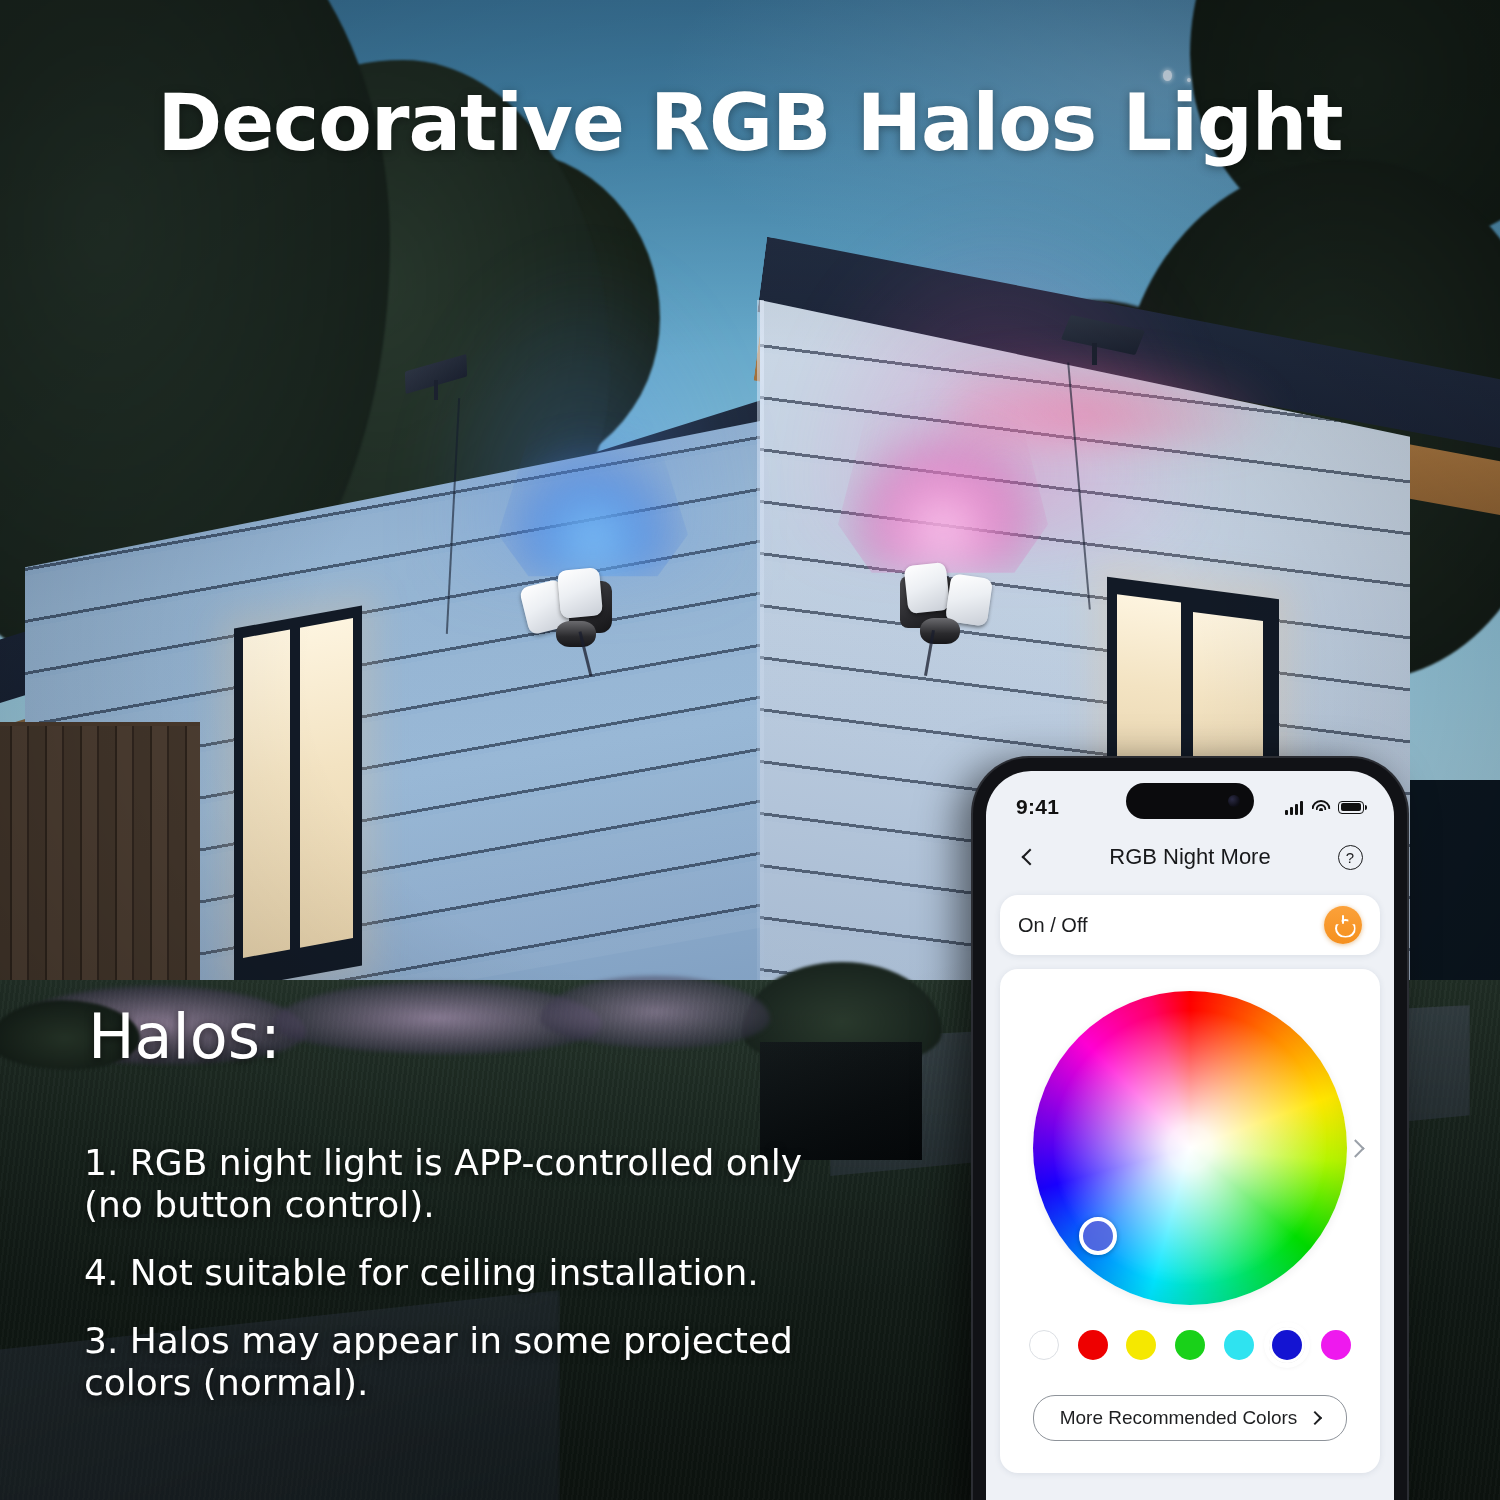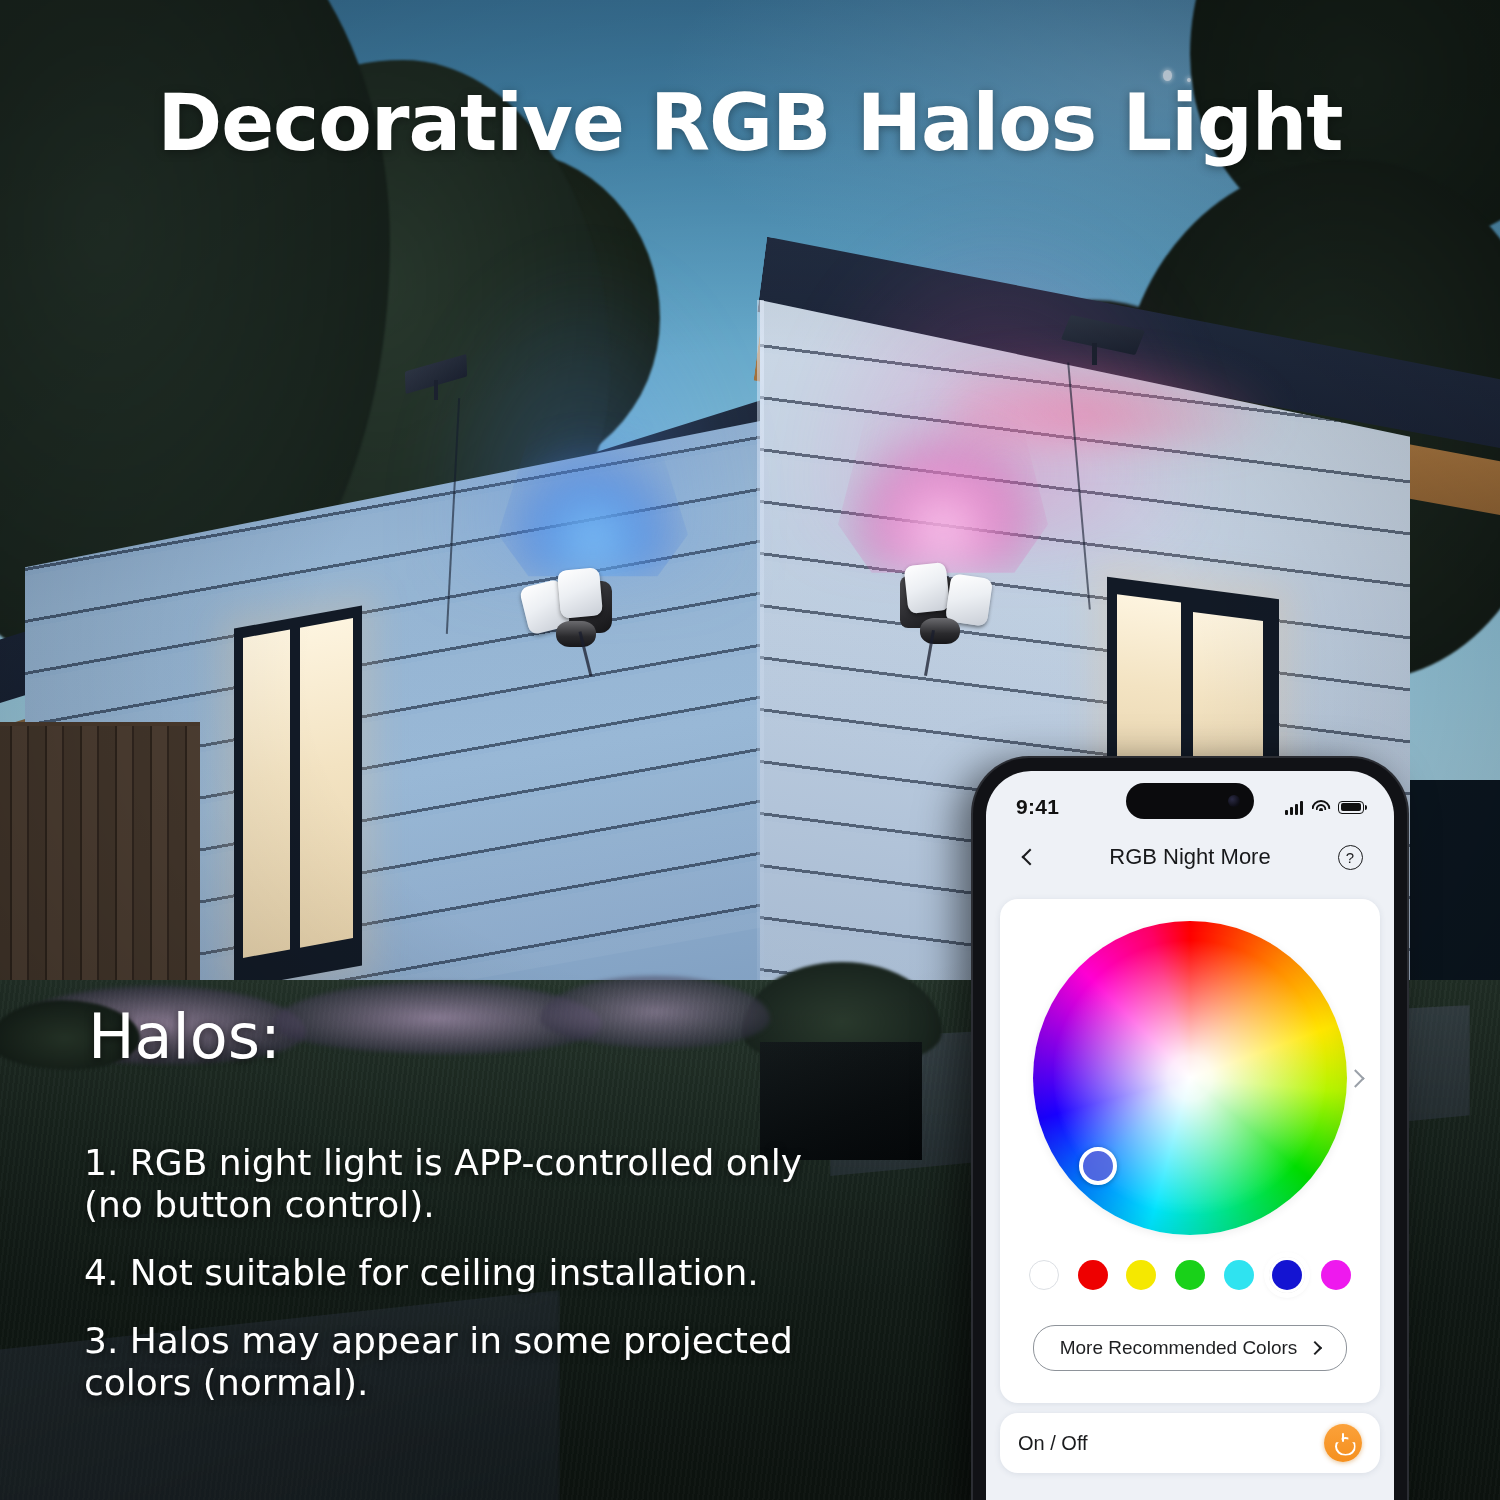--- a/index.html
+++ b/index.html
@@ -510,20 +510,27 @@
     <div class="navbar">
       <div class="nav-back">
         <div class="chev-l"></div>
       </div>
       <div class="nav-title">RGB Night More</div>
       <div class="nav-help" style="margin-left:auto;">
         <div class="help-c">?</div>
       </div>
     </div>
 
+    <div class="card onoff">
+      <div class="onoff-label">On / Off</div>
+      <div class="pw-btn" style="background:linear-gradient(180deg,#FBA13A,#F5901E);">
+        <div class="pw-glyph"></div>
+      </div>
+    </div>
+
     <div class="card wheel-card">
       <div class="wheel-wrap">
         <div class="wheel">
           <div class="wheel-handle"></div>
         </div>
         <div class="wheel-next" style="display:flex;align-items:center;justify-content:center;">
           <div class="chev-r"></div>
         </div>
       </div>
 
@@ -552,21 +559,14 @@
       </div>
 
       <div class="more-row">
         <div class="more-btn">
           <span>More Recommended Colors</span>
           <span class="chev-sm"></span>
         </div>
       </div>
     </div>
 
-    <div class="card onoff">
-      <div class="onoff-label">On / Off</div>
-      <div class="pw-btn" style="background:linear-gradient(180deg,#FBA13A,#F5901E);">
-        <div class="pw-glyph"></div>
-      </div>
-    </div>
-
   </div>
 </div>
 
 </body></html>

